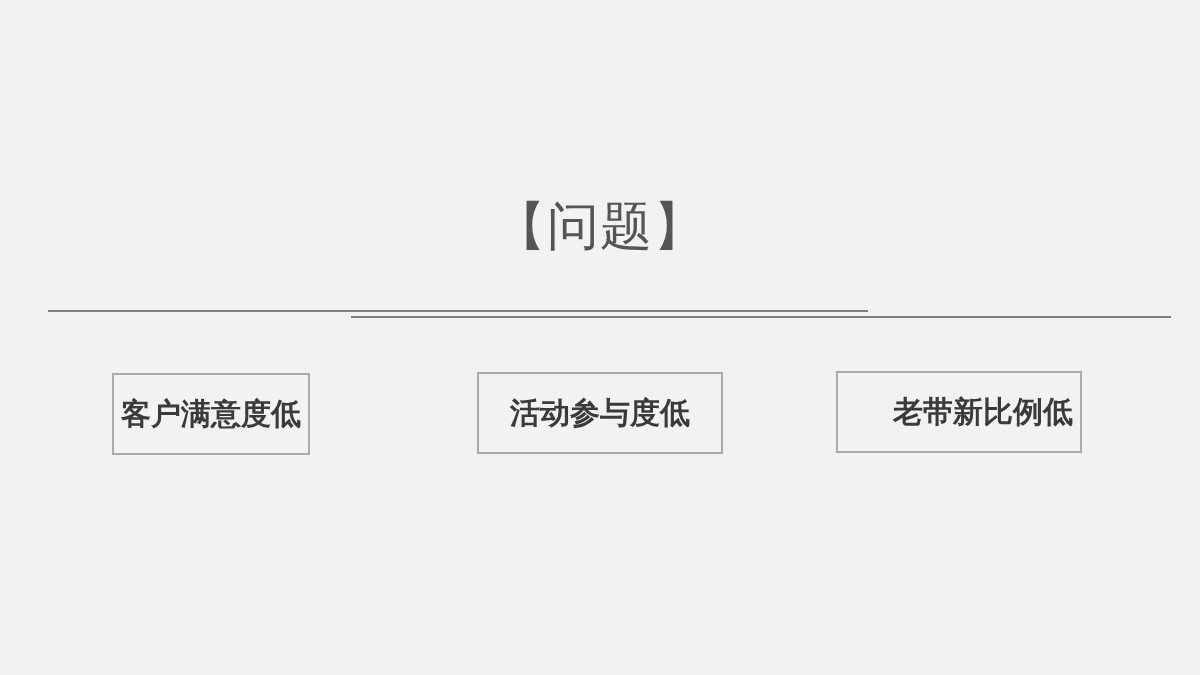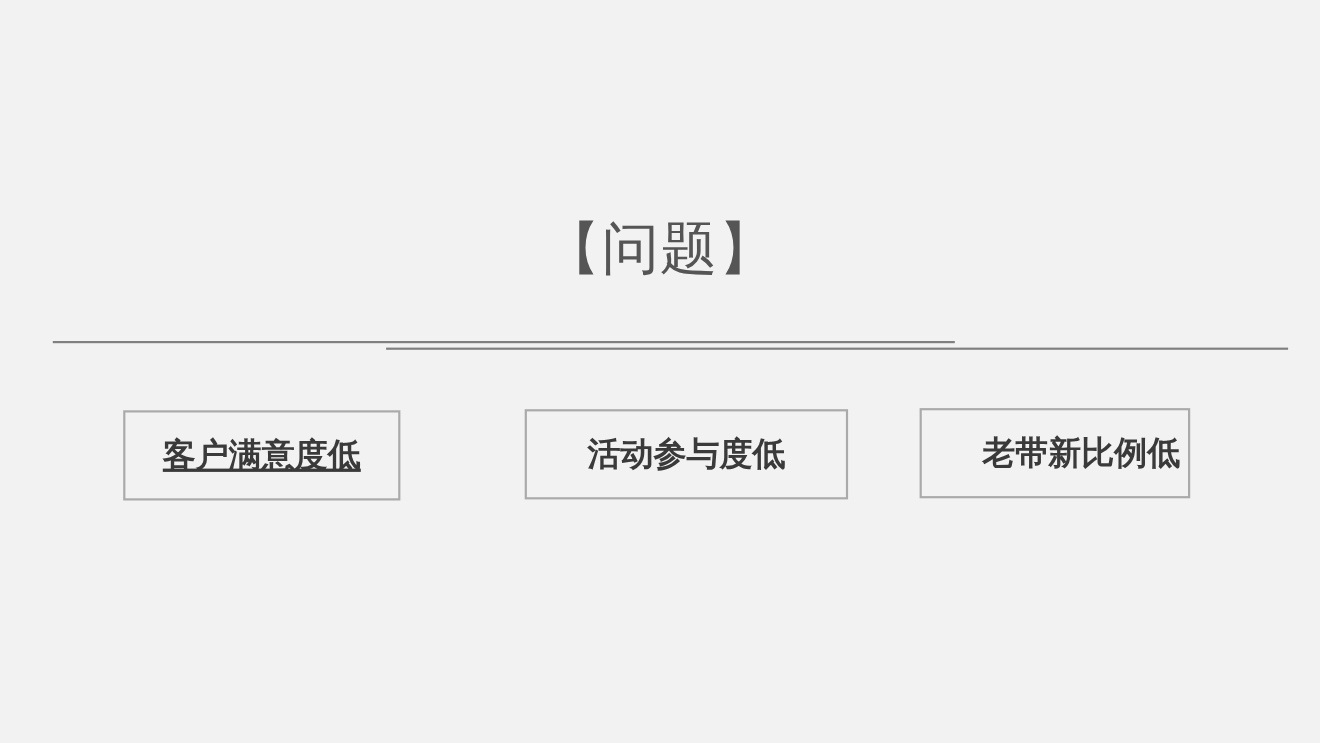--- a/index.html
+++ b/index.html
@@ -13,22 +13,22 @@
   }
   .line { position:absolute; height:2px; background:#808080; }
   .line1 { left:48px; top:310px; width:820px; }
   .line2 { left:351px; top:316px; width:820px; }
   .box {
     position:absolute; width:241px; height:77px;
     border:2px solid #aaaaaa; box-sizing:border-box;
     display:flex; align-items:center; justify-content:center;
     font-size:30px; font-weight:bold; color:#3a3a3a;
   }
-  .b1 { left:112px; top:373px; width:252px; height:82px;text-decoration:underline; }
-  .b2 { left:477px; top:372px; width:294px; height:82px; }
+  .b1 { left:112px; top:373px; width:198px; height:82px; }
+  .b2 { left:477px; top:372px; width:246px; height:82px; }
   .b3 { left:836px; top:371px; width:246px; height:82px;padding-left:48px; }
 </style>
 </head>
 <body>
 
 <div class="title">【问题】</div>
 
 <div class="line line1"></div>
 <div class="line line2"></div>
 

